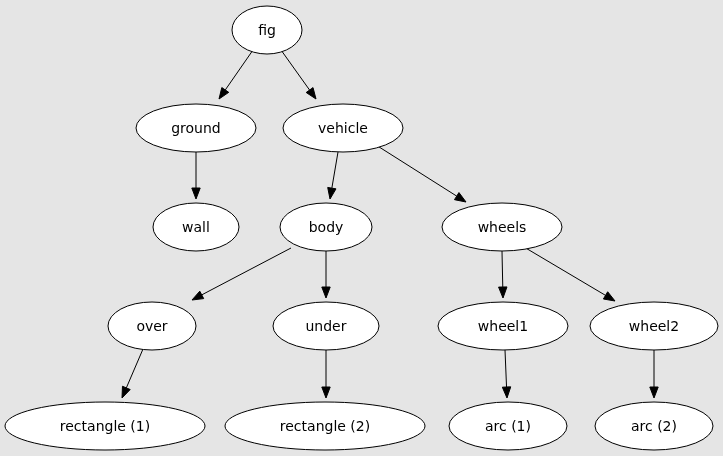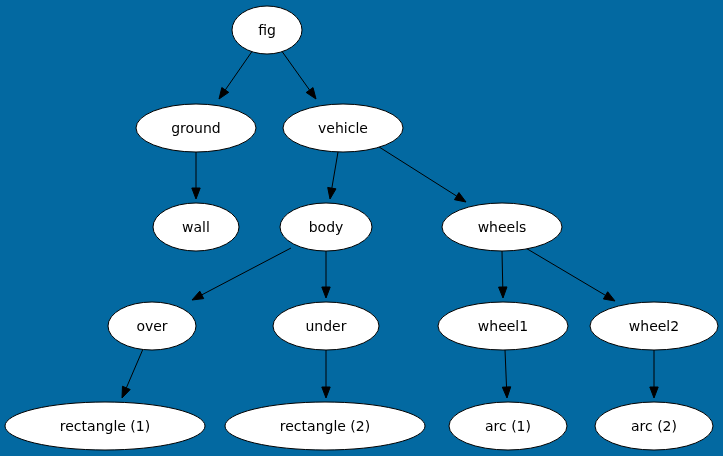--- a/index.html
+++ b/index.html
@@ -8,21 +8,21 @@
     padding: 0;
     background: #ffffff;
   }
   body {
     font-family: "DejaVu Sans", sans-serif;
   }
   #graph-canvas {
     position: relative;
     width: 723px;
     height: 456px;
-    background: #0369a1;
+    background: #e5e5e5;
     overflow: hidden;
   }
   #graph-svg {
     position: absolute;
     top: 0;
     left: 0;
     width: 723px;
     height: 456px;
     display: block;
   }

